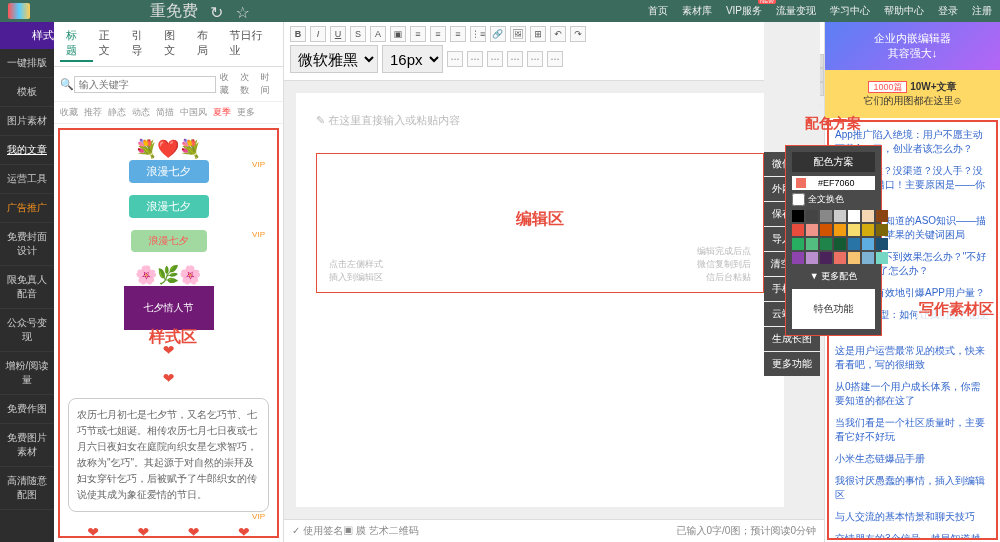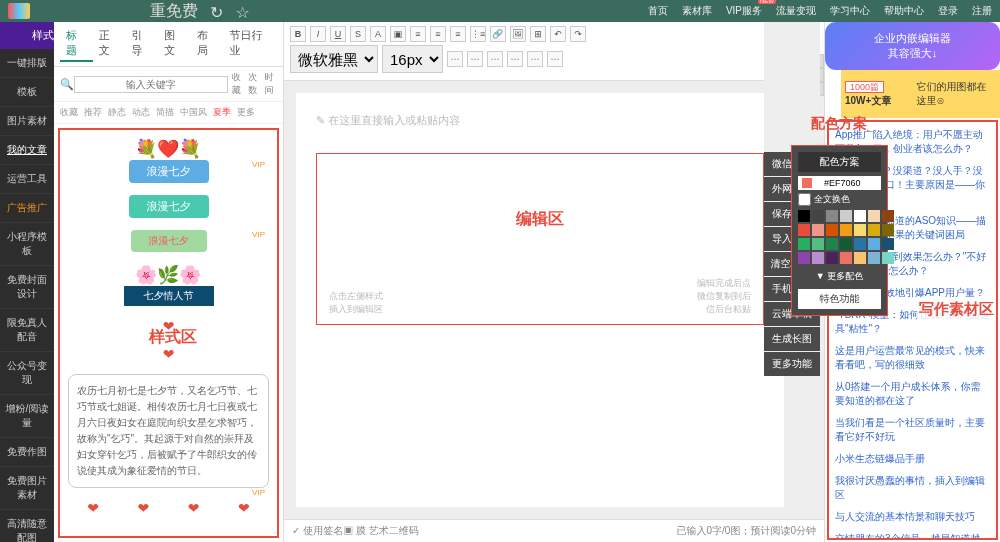--- a/index.html
+++ b/index.html
@@ -24,75 +24,75 @@
 .sidebar-dark .sd-item { padding: 7px 4px; text-align: center; font-size: 10px; cursor: pointer; border-bottom: 1px solid #383838; }
 .sidebar-dark .sd-item.active { color: #fff; text-decoration: underline; }
 .sidebar-dark .sd-item.highlight { color: #f7931e; }
 
 
 .styles-panel { width: 230px; background: #fff; border-right: 1px solid #ddd; display: flex; flex-direction: column; position: relative; }
 .sp-tabs { display: flex; border-bottom: 1px solid #ddd; font-size: 11px; padding: 4px 6px; }
 .sp-tabs span { padding: 2px 6px; cursor: pointer; color: #555; }
 .sp-tabs span.active { border-bottom: 2px solid #1a8b6f; color: #1a8b6f; }
 .sp-search { display: flex; align-items: center; padding: 4px 6px; border-bottom: 1px solid #eee; }
-.sp-search input { flex: 1; border: 1px solid #ccc; padding: 2px 10px; font-size: 10px; text-align: center; }
+.sp-search input { flex: 1; border: 1px solid #ccc; padding: 2px 4px; font-size: 10px; }
 .sp-filter { display: flex; gap: 6px; padding: 4px 6px; font-size: 9px; color: #999; border-bottom: 1px solid #eee; }
 .sp-filter span { cursor: pointer; }
 .sp-filter .hot { color: #f55; }
 .sp-content { flex: 1; overflow: hidden; padding: 8px; position: relative; border: 2px solid #e74c3c; margin: 4px; }
 .style-card { margin-bottom: 12px; text-align: center; position: relative; }
 .style-label { display: inline-block; background: #5dade2; color: #fff; padding: 4px 18px; border-radius: 4px; font-size: 11px; position: relative; }
 .style-label.v2 { background: #48c9b0; }
 .style-label.v3 { background: #a2d9a1; color: #f55; font-size: 10px; }
-.pink-banner { background: #0c4a6e; color: #fff; padding: 3px 20px; font-size: 10px; display: inline-block; }
+.pink-banner { background: #701a75; color: #fff; padding: 15px 20px; font-size: 10px; display: inline-block; }
 .heart { color: #e74c3c; font-size: 14px; }
 .vip-tag { position: absolute; right: 4px; font-size: 8px; color: #f7931e; }
 .text-card { border: 1px solid #ccc; border-radius: 8px; padding: 8px; font-size: 10px; color: #666; text-align: left; line-height: 1.6; }
 .region-label-styles { position: absolute; top: 305px; left: 95px; color: #e74c3c; font-size: 16px; font-weight: bold; z-index: 10; }
 .hearts-row { display: flex; justify-content: space-around; margin-top: 6px; }
 
 
 .editor-wrap { flex: 1; background: #eee; display: flex; flex-direction: column; position: relative; }
 .toolbar { background: #fff; border-bottom: 1px solid #ddd; padding: 4px 6px; }
 .toolbar-row { display: flex; gap: 4px; align-items: center; margin-bottom: 3px; flex-wrap: wrap; }
 .tb-btn { width: 16px; height: 16px; border: 1px solid #ccc; background: #f9f9f9; font-size: 9px; display: flex; align-items: center; justify-content: center; color: #555; cursor: pointer; }
 .tb-select { border: 1px solid #ccc; font-size: 15px; padding: 1px 3px; height: 28px; }
 .editor-canvas { flex: 1; margin: 12px 40px 12px 12px; background: #fff; position: relative; padding: 20px; }
 .editor-placeholder { color: #bbb; font-size: 11px; }
-.edit-region { border: 1px solid #e74c3c; position: absolute; top: 60px; left: 20px; right: 20px; height: 172px; }
+.edit-region { border: 1px solid #e74c3c; position: absolute; top: 60px; left: 20px; right: 20px; height: 140px; }
 .edit-region-label { position: absolute; top: 55px; left: 50%; transform: translateX(-50%); color: #e74c3c; font-size: 16px; font-weight: bold; }
 .hint-text { position: absolute; font-size: 9px; color: #bbb; }
 .hint-left { bottom: 8px; left: 12px; }
 .hint-right { bottom: 8px; right: 12px; text-align: right; }
 .editor-footer { background: #fff; border-top: 1px solid #ddd; padding: 4px 8px; font-size: 10px; color: #888; display: flex; align-items: center; }
 .editor-footer .ef-right { margin-left: auto; }
 
 
 .tool-col { width: 56px; background: #eee; display: flex; flex-direction: column; gap: 1px; padding-top: 130px; position: absolute; right: 180px; top: 22px; z-index: 5; }
 .tool-btn { background: #4a4a4a; color: #fff; font-size: 10px; padding: 5px 4px; text-align: center; cursor: pointer; }
 
 
-.color-panel-wrap { position: absolute; right: 112px; top: 145px; width: 97px; z-index: 6; }
+.color-panel-wrap { position: absolute; right: 118px; top: 145px; width: 97px; z-index: 6; }
 .color-panel-label { color: #e74c3c; font-size: 14px; font-weight: bold; position: absolute; top: -30px; left: 20px; }
 .color-panel { border: 1px solid #e74c3c; background: #4a4a4a; padding: 6px; }
 .cp-title { background: #333; color: #fff; font-size: 10px; padding: 3px; text-align: center; margin-bottom: 4px; }
 .cp-hex { background: #fff; font-size: 9px; padding: 2px 4px; display: flex; align-items: center; gap: 12px; margin-bottom: 3px; }
 .cp-hex-sw { width: 10px; height: 10px; background: #EF7060; }
 .cp-checkbox { color: #fff; font-size: 9px; margin-bottom: 4px; display: flex; align-items: center; gap: 3px; }
 .cp-grid { display: grid; grid-template-columns: repeat(7, 12px); gap: 2px; margin-bottom: 4px; }
 .cp-sw { width: 12px; height: 12px; cursor: pointer; }
 .cp-more { color: #fff; font-size: 9px; text-align: center; padding: 2px; cursor: pointer; }
-.cp-special { background: #fff; color: #333; font-size: 10px; padding: 3px; text-align: center; margin-top: 4px; cursor: pointer; }
+.cp-special { background: #fff; color: #333; font-size: 10px; padding: 13px; text-align: center; margin-top: 4px; cursor: pointer; }
 
 
 .right-panel { width: 176px; background: #fff; border-left: 1px solid #ddd; display: flex; flex-direction: column; }
 .rp-tabs-v { position: absolute; right: 176px; top: 54px; width: 14px; display: flex; flex-direction: column; z-index: 4; }
 .rp-tab-v { writing-mode: vertical-rl; background: #ddd; font-size: 10px; padding: 6px 1px; border: 1px solid #ccc; cursor: pointer; color: #666; }
-.ad-banner { height: 48px; background: linear-gradient(135deg, #5b7ff5, #b565f5); color: #fff; display: flex; flex-direction: column; align-items: center; justify-content: center; font-size: 11px; border-radius: 11px; }
-.ad-banner2 { height: 48px; background: #ffd966; color: #333; display: flex; flex-direction: row; align-items: center; justify-content: center; font-size: 10px; padding: 4px; margin-left: 16px; }
+.ad-banner { height: 48px; background: linear-gradient(135deg, #5b7ff5, #b565f5); color: #fff; display: flex; flex-direction: column; align-items: center; justify-content: center; font-size: 11px; }
+.ad-banner2 { height: 48px; background: #ffd966; color: #333; display: flex; flex-direction: column; align-items: center; justify-content: center; font-size: 10px; padding: 4px; }
 .ad-banner2 .count-badge { background: #fff; border: 1px solid #f55; color: #f55; padding: 0 4px; font-size: 9px; }
 .article-list { flex: 1; overflow: hidden; padding: 6px; border: 2px solid #e74c3c; margin: 2px; position: relative; }
 .article-list a { display: block; color: #3366cc; font-size: 10px; margin-bottom: 8px; line-height: 1.4; text-decoration: none; cursor: pointer; }
 .region-label-material { position: absolute; top: 176px; right: 0px; color: #e74c3c; font-size: 15px; font-weight: bold; background: rgba(255,255,255,0.8); padding: 2px; }
 
 .deco-flowers { font-size: 18px; }
 </style>
 </head>
 <body>
 
@@ -119,21 +119,20 @@
 
   <div class="sidebar-dark">
     <div class="sd-top">样式</div>
     <div id="sd-items">
         <div class="sd-item">一键排版</div>
         <div class="sd-item">模板</div>
         <div class="sd-item">图片素材</div>
         <div class="sd-item active">我的文章</div>
         <div class="sd-item">运营工具</div>
         <div class="sd-item highlight">广告推广</div>
-        <div class="sd-item">小程序模板</div>
         <div class="sd-item">免费封面设计</div>
         <div class="sd-item">限免真人配音</div>
         <div class="sd-item">公众号变现</div>
         <div class="sd-item">增粉/阅读量</div>
         <div class="sd-item">免费作图</div>
         <div class="sd-item">免费图片素材</div>
         <div class="sd-item">高清随意配图</div>
       </div>
   </div>
 

